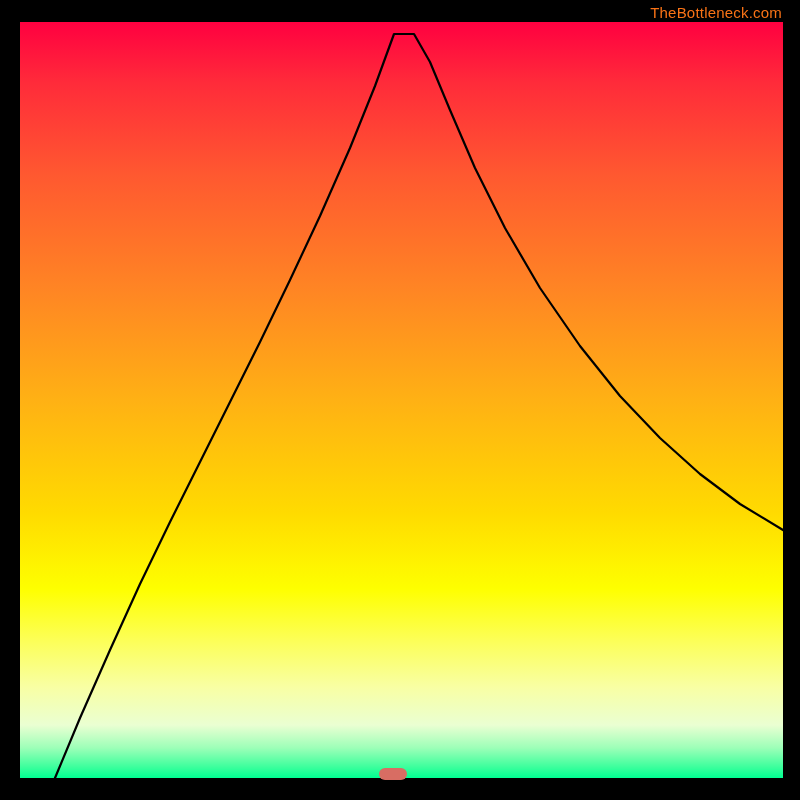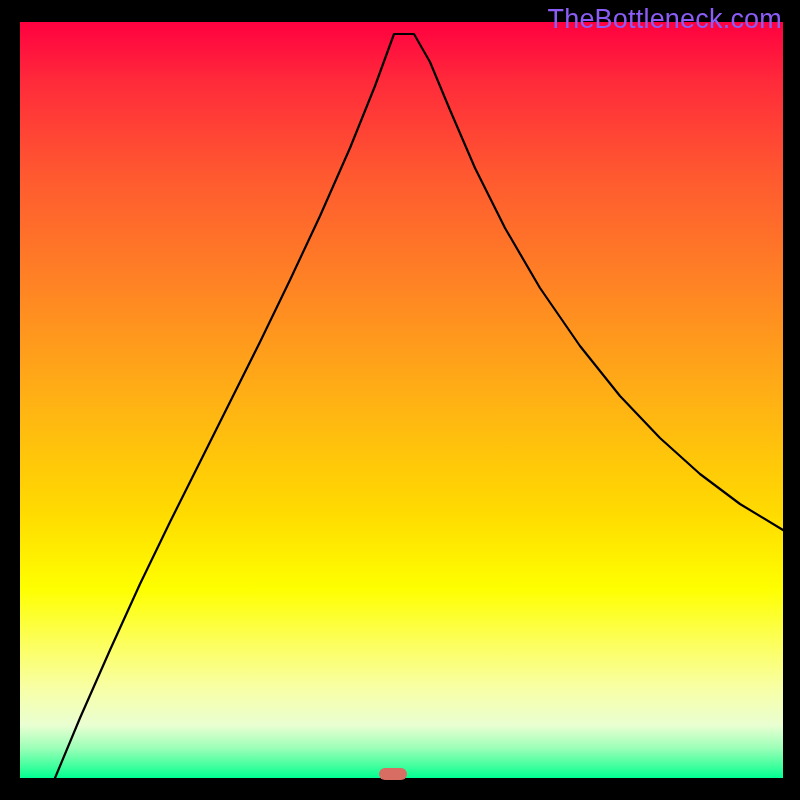--- a/index.html
+++ b/index.html
@@ -44,22 +44,22 @@
     bottom: 0;
     width: 763px;
     height: 6px;
     background: #000;
   }
 
   .watermark {
     position: absolute;
     top: 4px;
     right: 18px;
-    color: #8b5cf6;
-    font-size: 27px;
+    color: #f97316;
+    font-size: 15px;
     font-weight: 500;
     letter-spacing: 0.2px;
   }
 
   .marker {
     position: absolute;
     width: 28px;
     height: 12px;
     background: #d86d63;
     border-radius: 6px;

